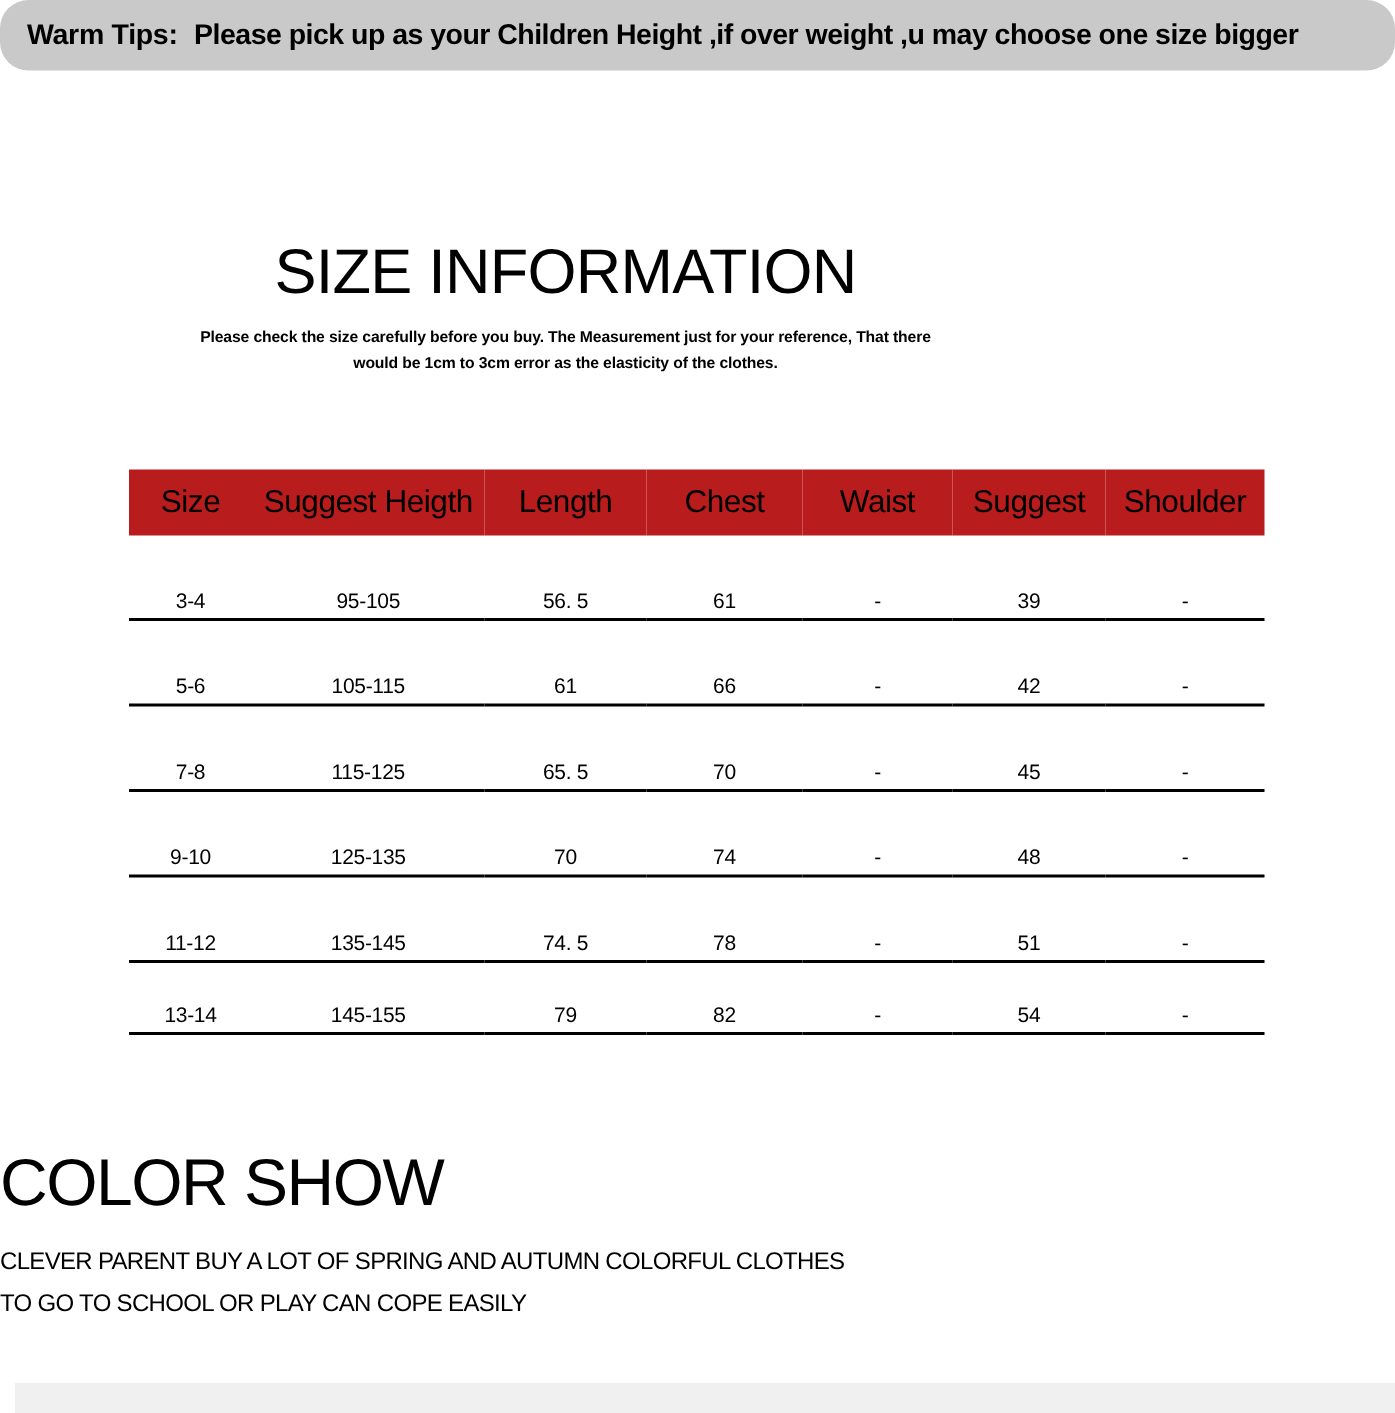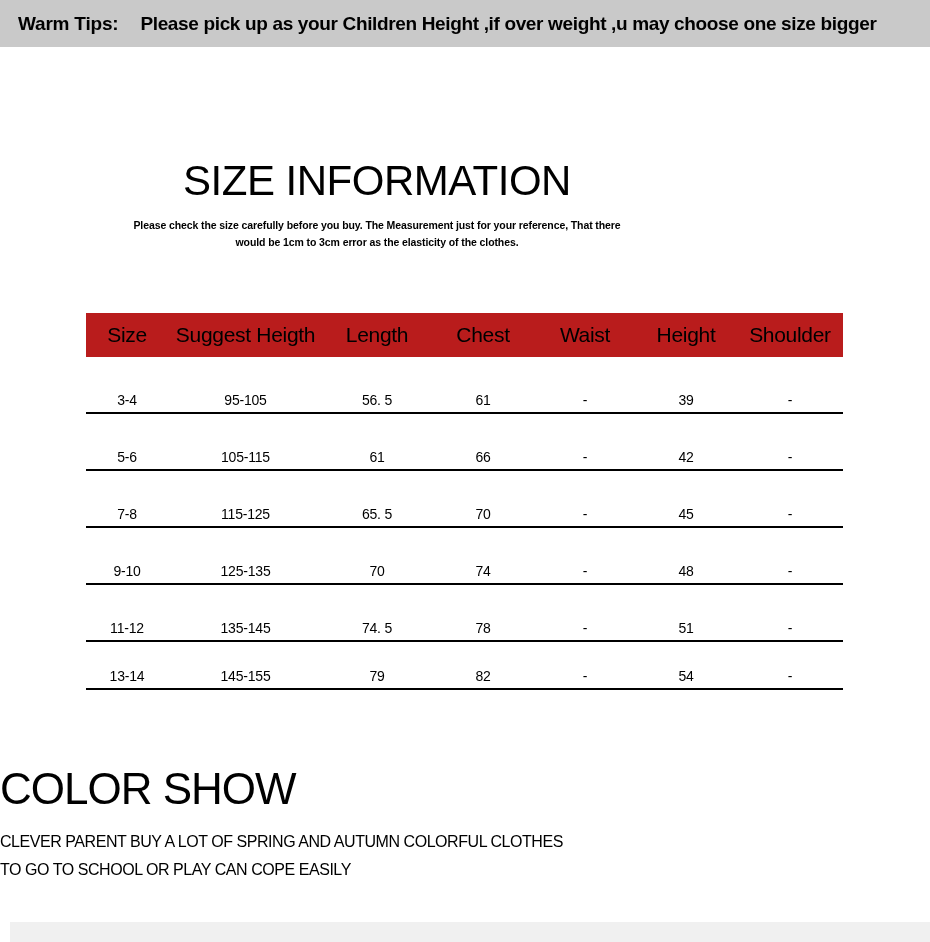--- a/index.html
+++ b/index.html
@@ -21,33 +21,34 @@
     position: absolute;
     left: 0;
     top: 0;
     width: 930px;
     height: 47px;
     background: #c9c9c9;
     display: flex;
     align-items: center;
     box-sizing: border-box;
     padding-left: 18px;
+    border-radius: 19px;
   }
   .warm-tips-label {
     font-size: 19px;
     font-weight: bold;
     letter-spacing: -0.2px;
     white-space: nowrap;
   }
   .warm-tips-text {
     font-size: 19px;
     font-weight: bold;
     letter-spacing: -0.35px;
     white-space: nowrap;
-    margin-left: 22px;
+    margin-left: 11px;
   }
 
   
   .size-section {
     position: absolute;
     left: 0;
     top: 155px;
     width: 754px;
     text-align: center;
   }
@@ -162,21 +163,21 @@
 
 <div class="size-table-wrap">
   <table class="size-table">
     <thead>
       <tr>
         <th class="col-size">Size</th>
         <th class="col-height">Suggest Heigth</th>
         <th class="col-length">Length</th>
         <th class="col-chest">Chest</th>
         <th class="col-waist">Waist</th>
-        <th class="col-sleeve">Height</th>
+        <th class="col-sleeve">Suggest</th>
         <th class="col-shoulder">Shoulder</th>
       </tr>
     </thead>
     <tbody>
       <tr>
         <td>3-4</td>
         <td>95-105</td>
         <td>56. 5</td>
         <td>61</td>
         <td>-</td>

